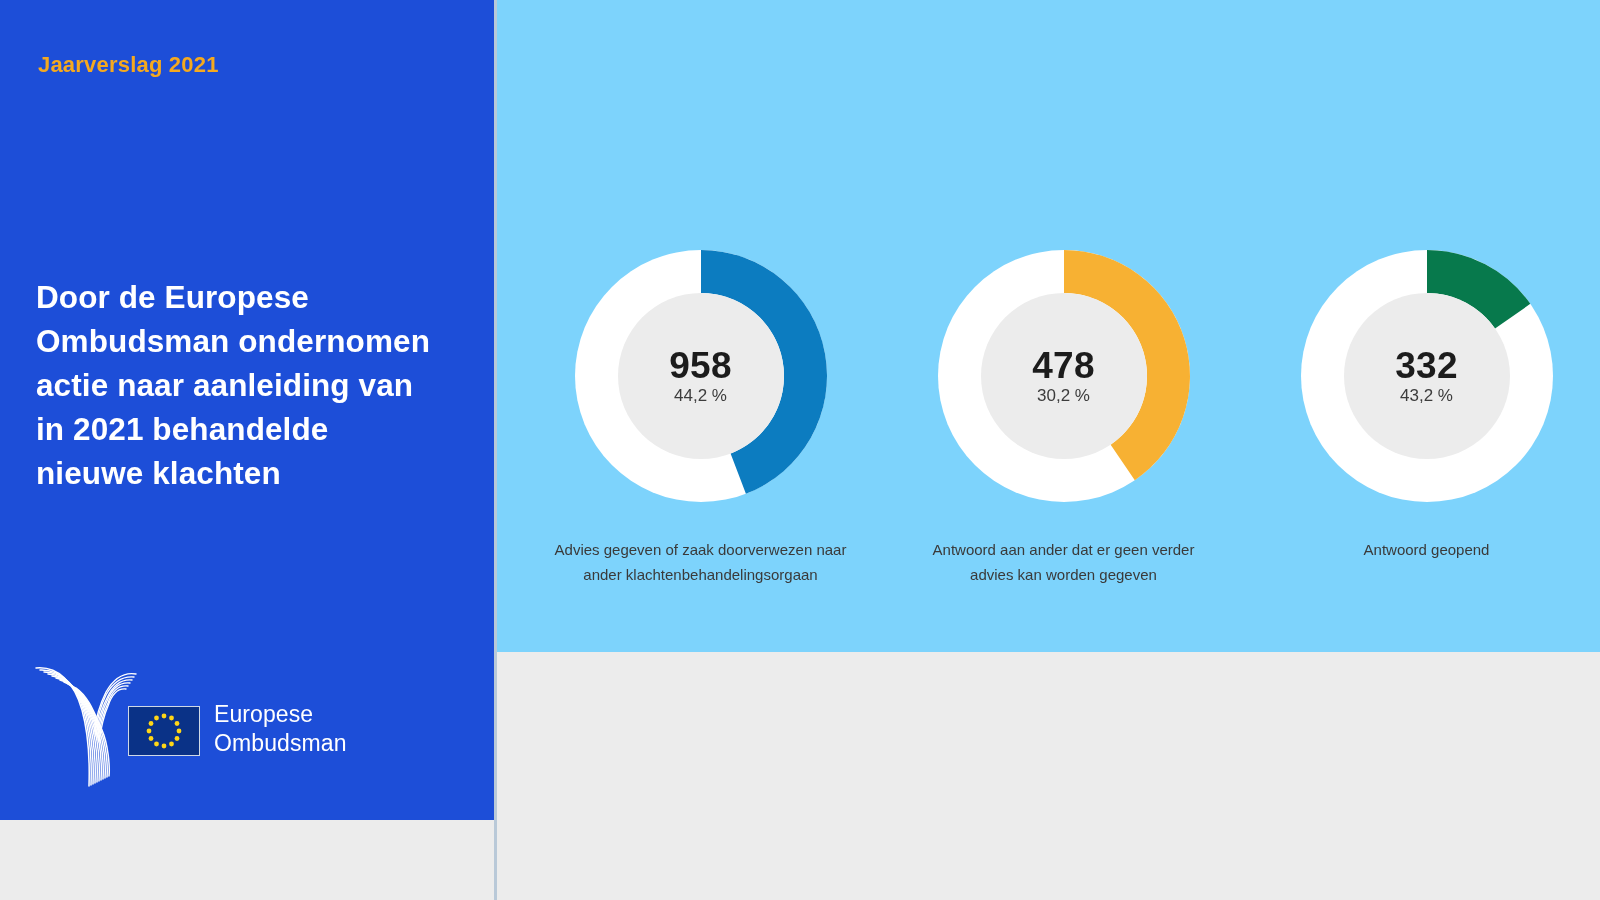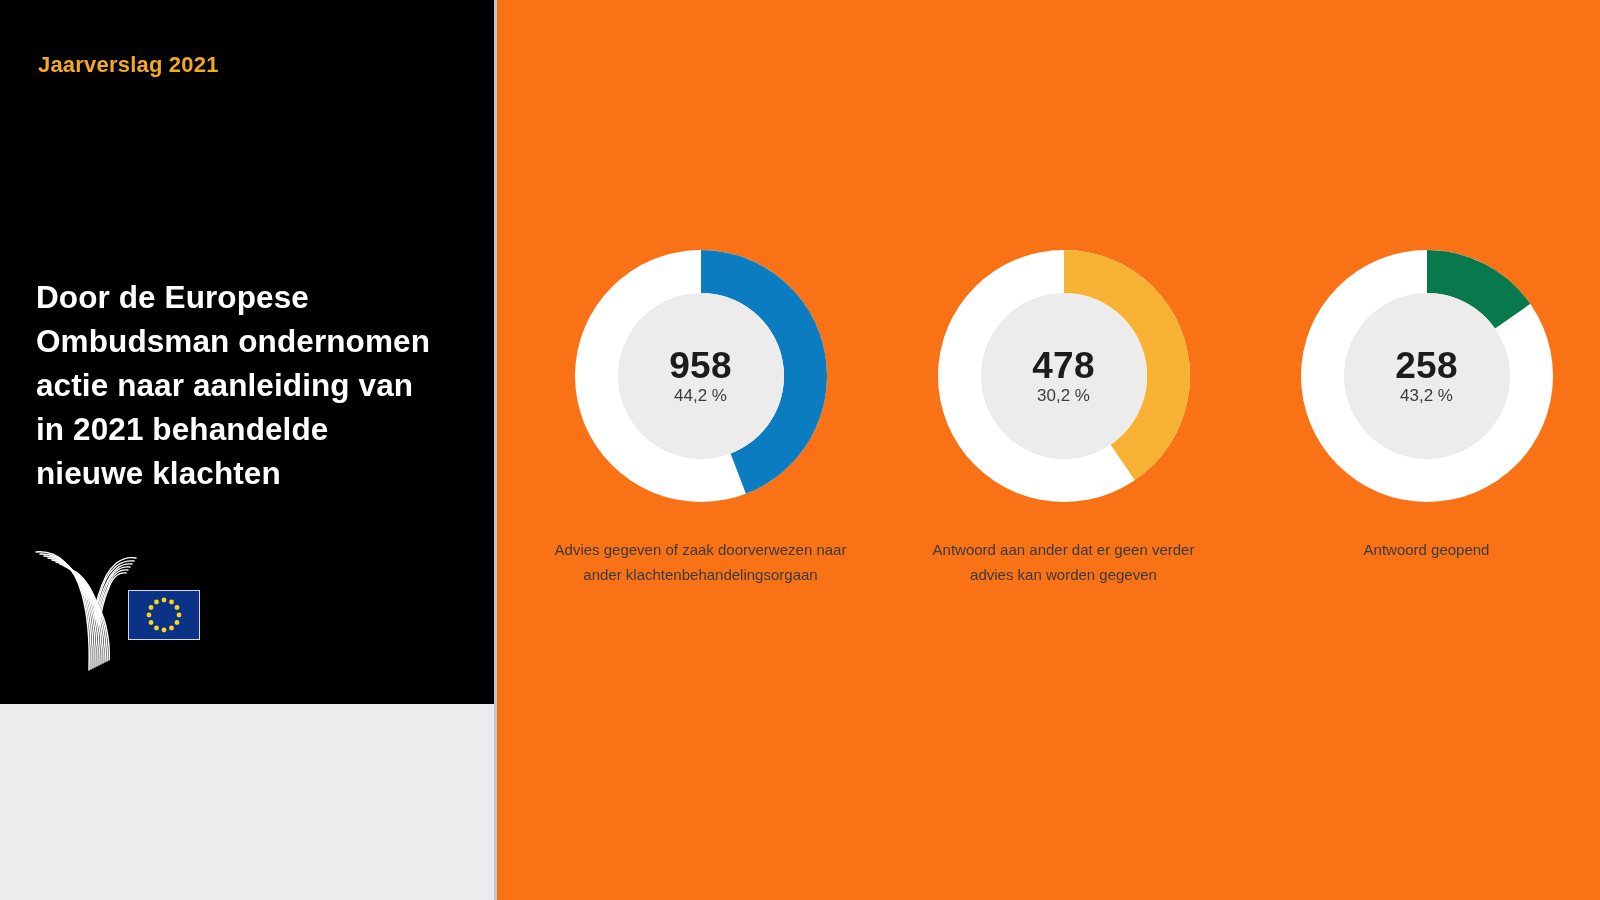--- a/index.html
+++ b/index.html
@@ -18,22 +18,22 @@
     width: 1600px;
     height: 900px;
     background: #ececec;
     display: flex;
   }
 
   
   .sidebar {
     position: relative;
     width: 497px;
-    height: 704px;
-    background: #000000;
+    height: 820px;
+    background: #1d4ed8;
     flex: 0 0 497px;
     box-sizing: border-box;
   }
   .sidebar-edge {
     position: absolute;
     right: 0;
     top: 0;
     width: 3px;
     height: 900px;
     background: #b9c9d8;
@@ -91,22 +91,22 @@
     color: #ffffff;
     font-size: 23px;
     line-height: 29px;
     letter-spacing: 0.1px;
   }
 
   
   .content {
     position: relative;
     flex: 1 1 auto;
-    height: 900px;
-    background: #f97316;
+    height: 652px;
+    background: #7dd3fc;
   }
   .charts-row {
     position: absolute;
     left: 0;
     top: 245px;
     width: 1103px;
     display: flex;
     justify-content: flex-start;
   }
   .chart-cell {
@@ -207,20 +207,24 @@
             <circle cx="35" cy="39" r="2.4"></circle>
             <circle cx="27.5" cy="37" r="2.4"></circle>
             <circle cx="22" cy="31.5" r="2.4"></circle>
             <circle cx="20" cy="24" r="2.4"></circle>
             <circle cx="22" cy="16.5" r="2.4"></circle>
             <circle cx="27.5" cy="11" r="2.4"></circle>
           </g>
         </svg>
       </div>
 
+      <div class="logo-text">
+        <div>Europese</div>
+        <div>Ombudsman</div>
+      </div>
     </div>
 
     <div class="sidebar-edge"></div>
   </div>
 
   <div class="content">
     <div class="charts-row">
 
       <div class="chart-cell">
         <div class="donut">
@@ -253,21 +257,21 @@
       </div>
 
       <div class="chart-cell">
         <div class="donut">
           <svg width="262" height="262" viewBox="0 0 262 262" aria-hidden="true">
             <circle cx="131" cy="131" r="126" fill="#ffffff"></circle>
             <path id="arc-2" d="M 131.00 5.00 A 126 126 0 0 1 234.31 58.87 L 199.06 83.49 A 83 83 0 0 0 131.00 48.00 Z" fill="#07794c"></path>
             <circle cx="131" cy="131" r="83" fill="#ececec"></circle>
           </svg>
           <div class="donut-center">
-            <div class="donut-value">258</div>
+            <div class="donut-value">332</div>
             <div class="donut-pct">43,2 %</div>
           </div>
         </div>
         <div class="chart-caption">Antwoord geopend</div>
       </div>
 
     </div>
   </div>
 
 </div>

